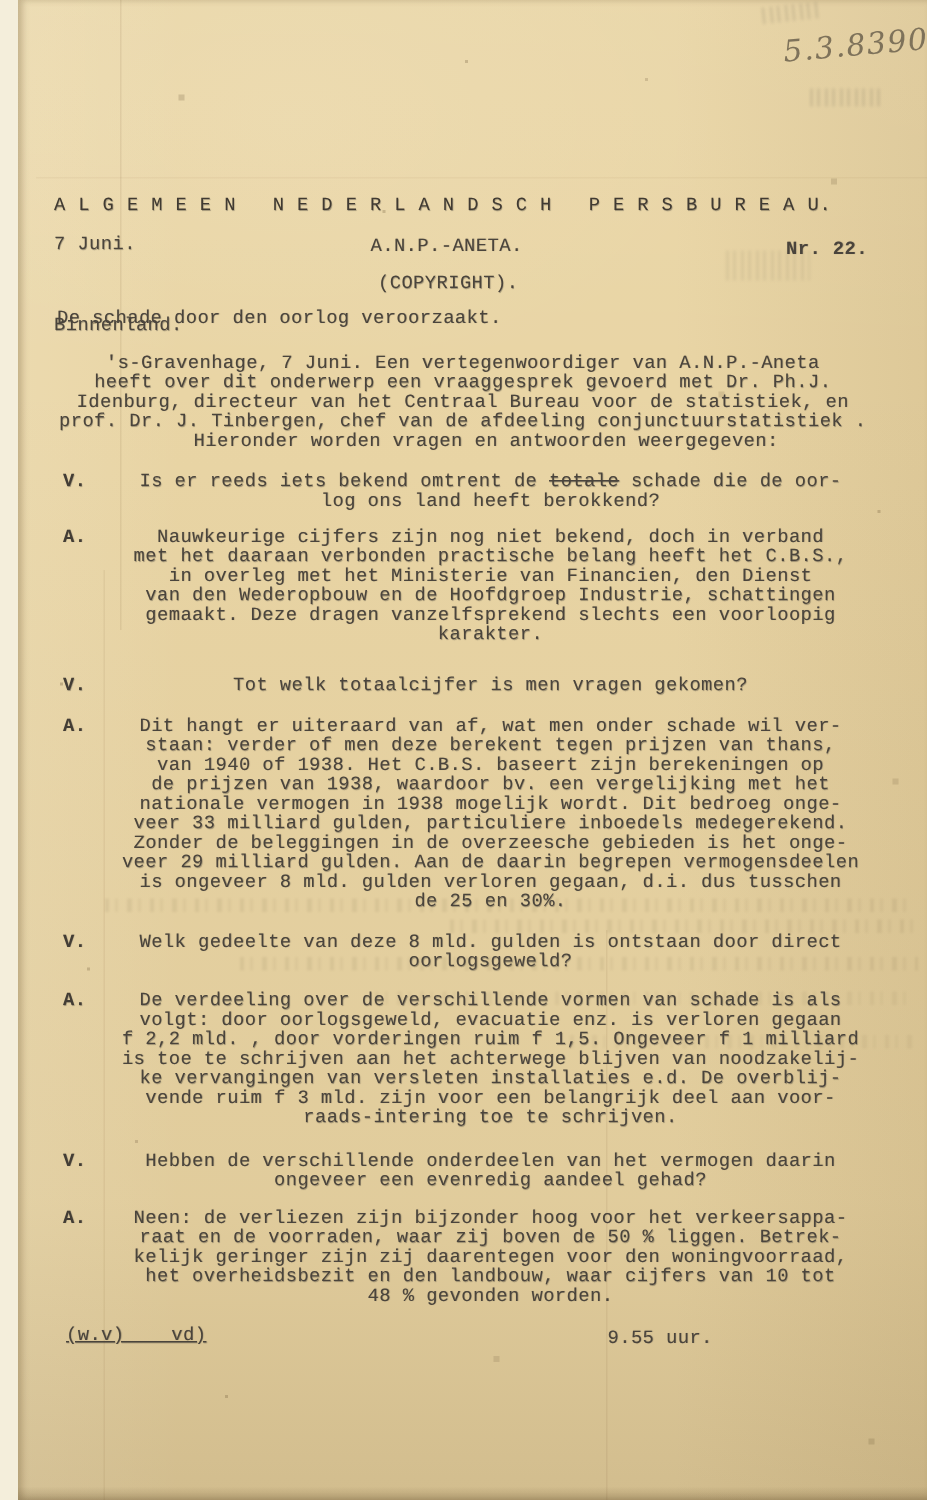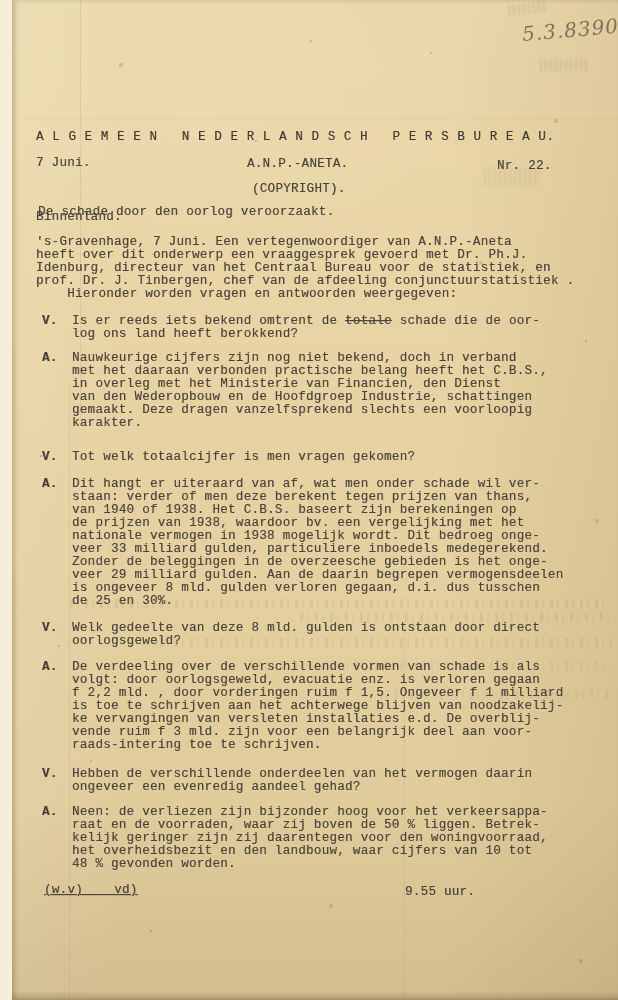--- a/index.html
+++ b/index.html
@@ -24,26 +24,27 @@
   .crease.v3{left:392px;top:620px;width:1px;height:380px;opacity:.7;}
   .crease.h1{left:12px;top:118px;width:606px;height:1px;opacity:.4;}
   .bottom-shade{position:absolute;left:12px;bottom:0;width:606px;height:9px;
     background:linear-gradient(180deg, rgba(0,0,0,0), rgba(70,50,20,.22));}
   
   .doc{
     position:absolute;left:0;top:0;width:618px;height:1000px;
     font-size:12.5px;line-height:13px;letter-spacing:.3px;
     color:#4a443c;
     text-shadow:.4px .4px .5px rgba(74,68,60,.45);
+    text-align:center;
   }
   .block{position:absolute;white-space:pre-wrap;}
   .title{left:36px;top:131px;color:#403a32;letter-spacing:.6px;}
   .date{left:36px;top:157px;}
   .wire{left:247px;top:158px;}
-  .issue{left:497px;top:160px;font-weight:normal;}
+  .issue{left:524px;top:160px;font-weight:bold;}
   .section{left:36px;top:181px;margin-top:30px;}
   .copyright{left:252px;top:183px;}
   .headline{left:38px;top:206px;}
   .intro{left:36px;top:236px;width:545px;}
   .qa{position:absolute;left:42px;width:545px;}
   .qa .marker{position:absolute;left:0;top:0;font-weight:bold;color:#433d35;}
   .qa .qtext{margin-left:30px;white-space:pre-wrap;width:510px;}
   .struck{text-decoration:line-through;text-decoration-thickness:1.4px;}
   #qa0{top:315px;} #qa1{top:352px;} #qa2{top:451px;} #qa3{top:478px;}
   #qa4{top:622px;} #qa5{top:661px;} #qa6{top:768px;} #qa7{top:806px;}

